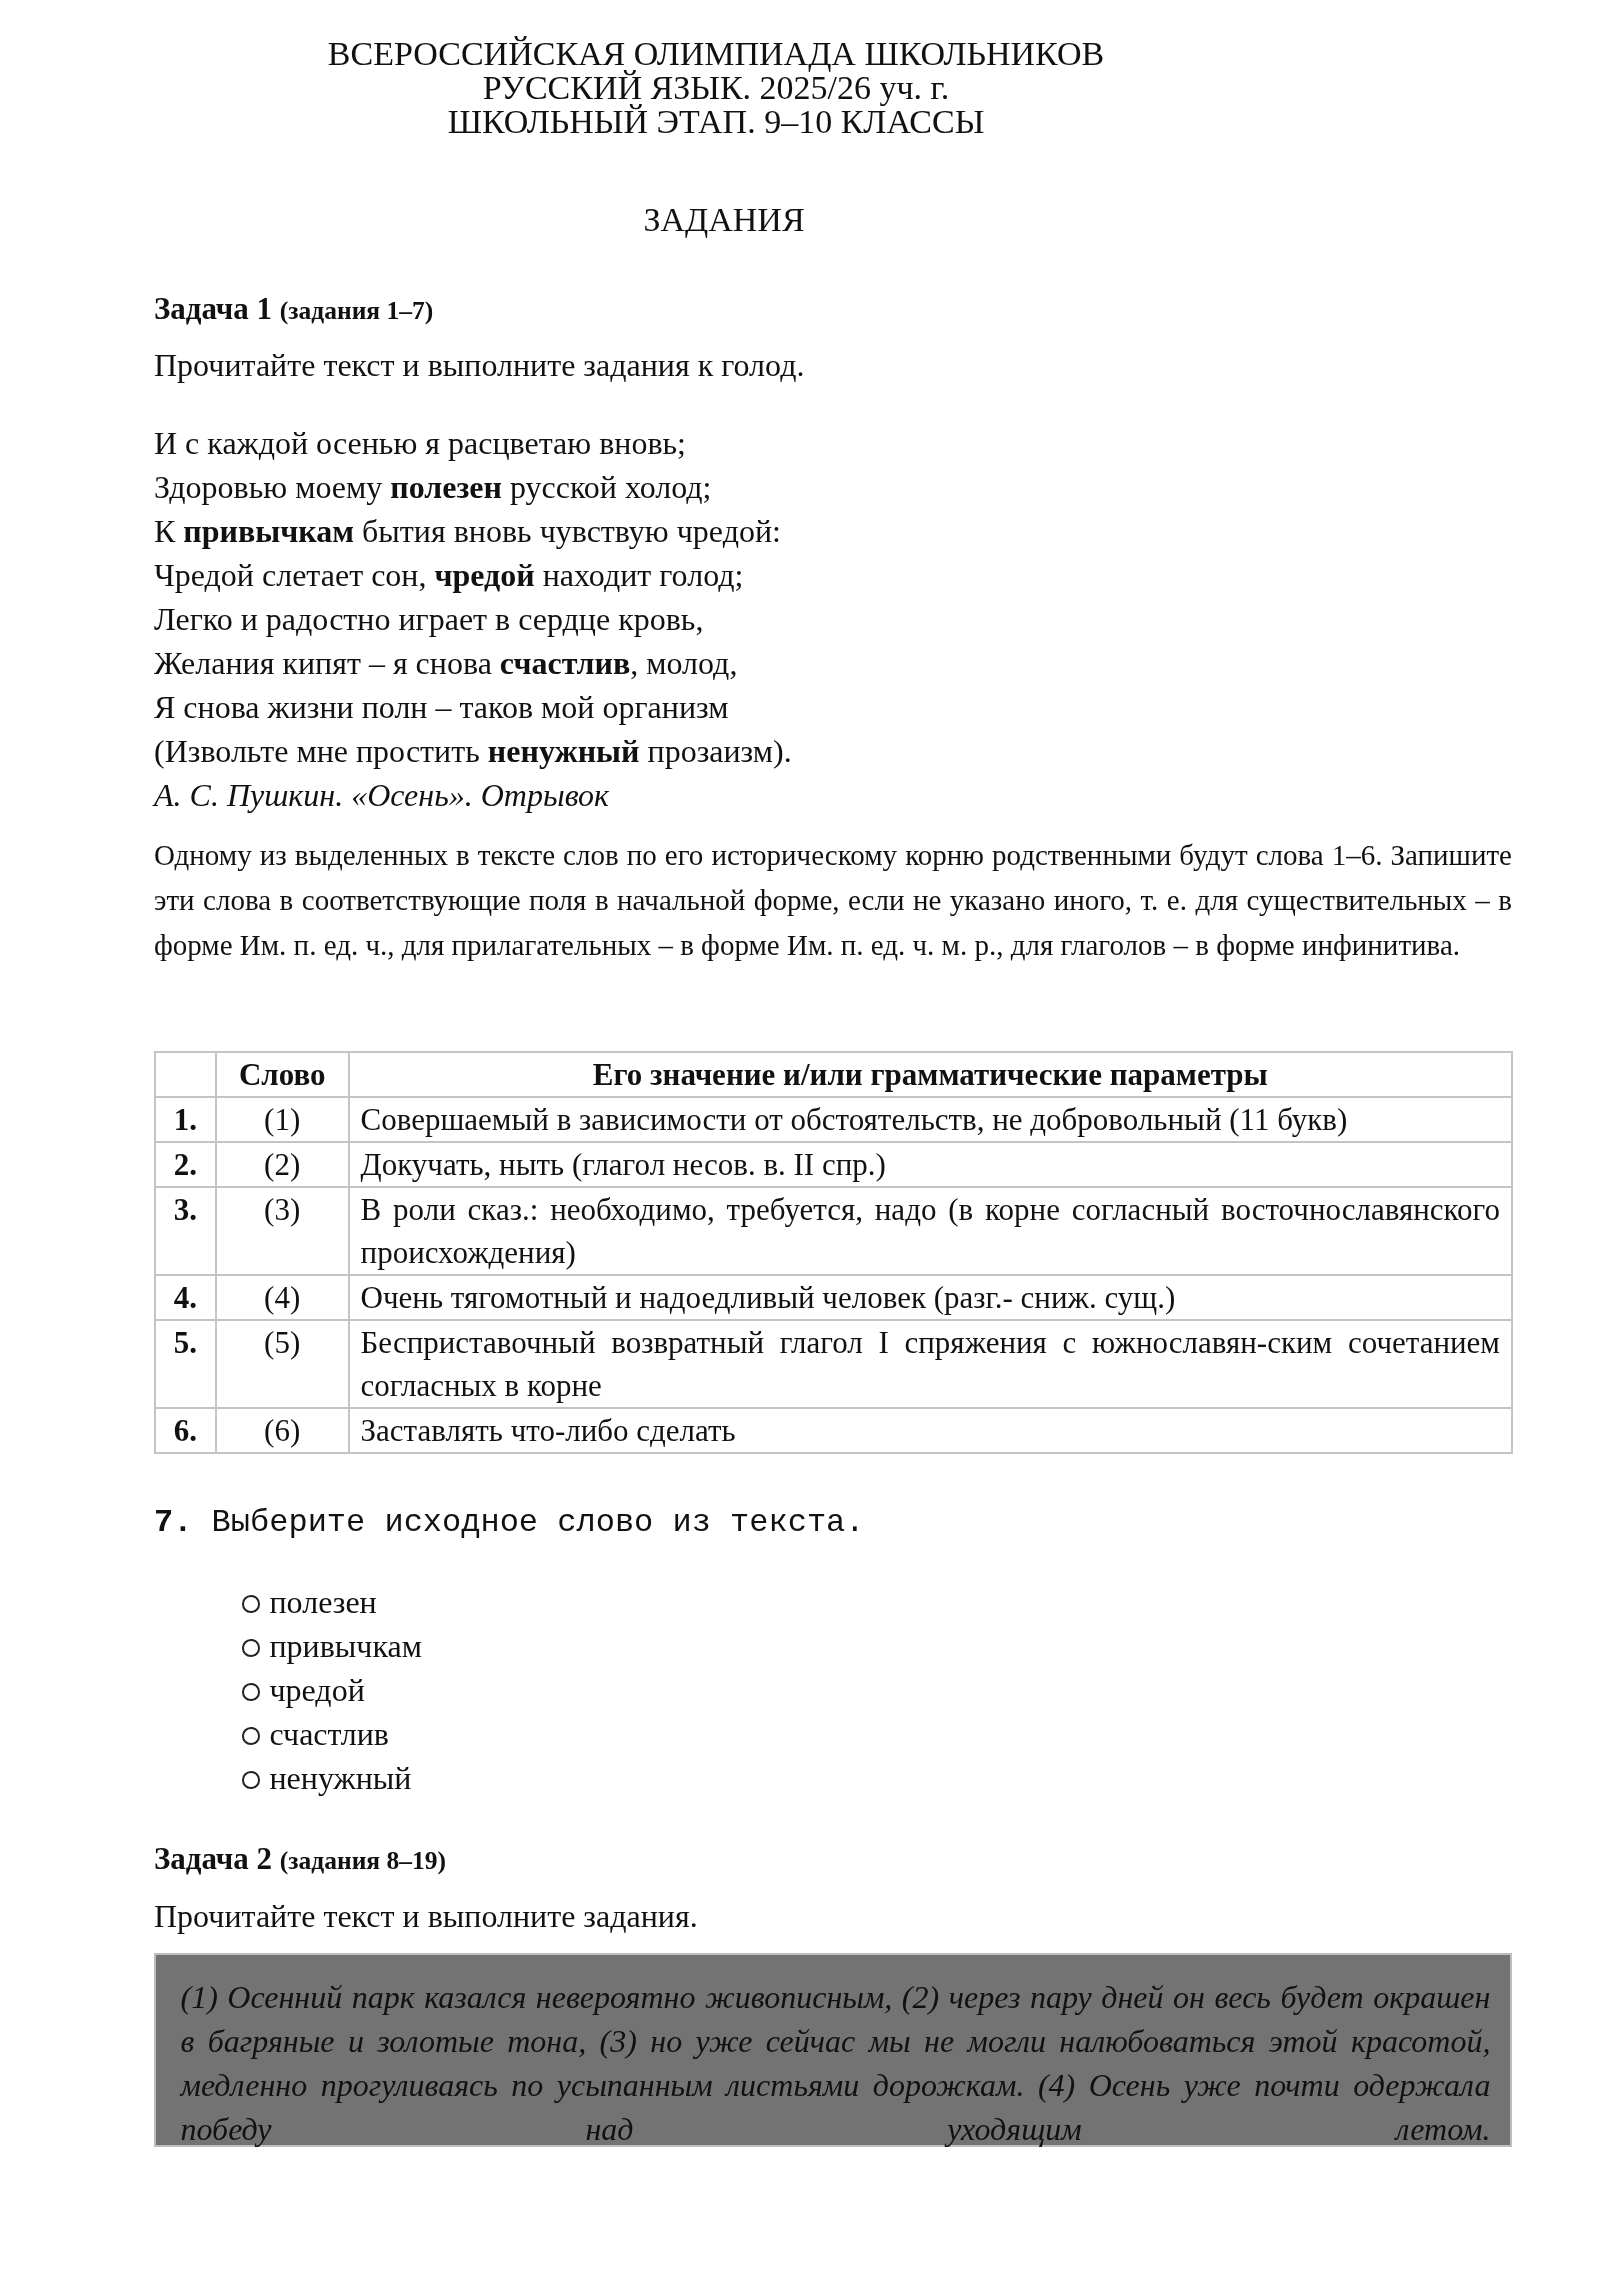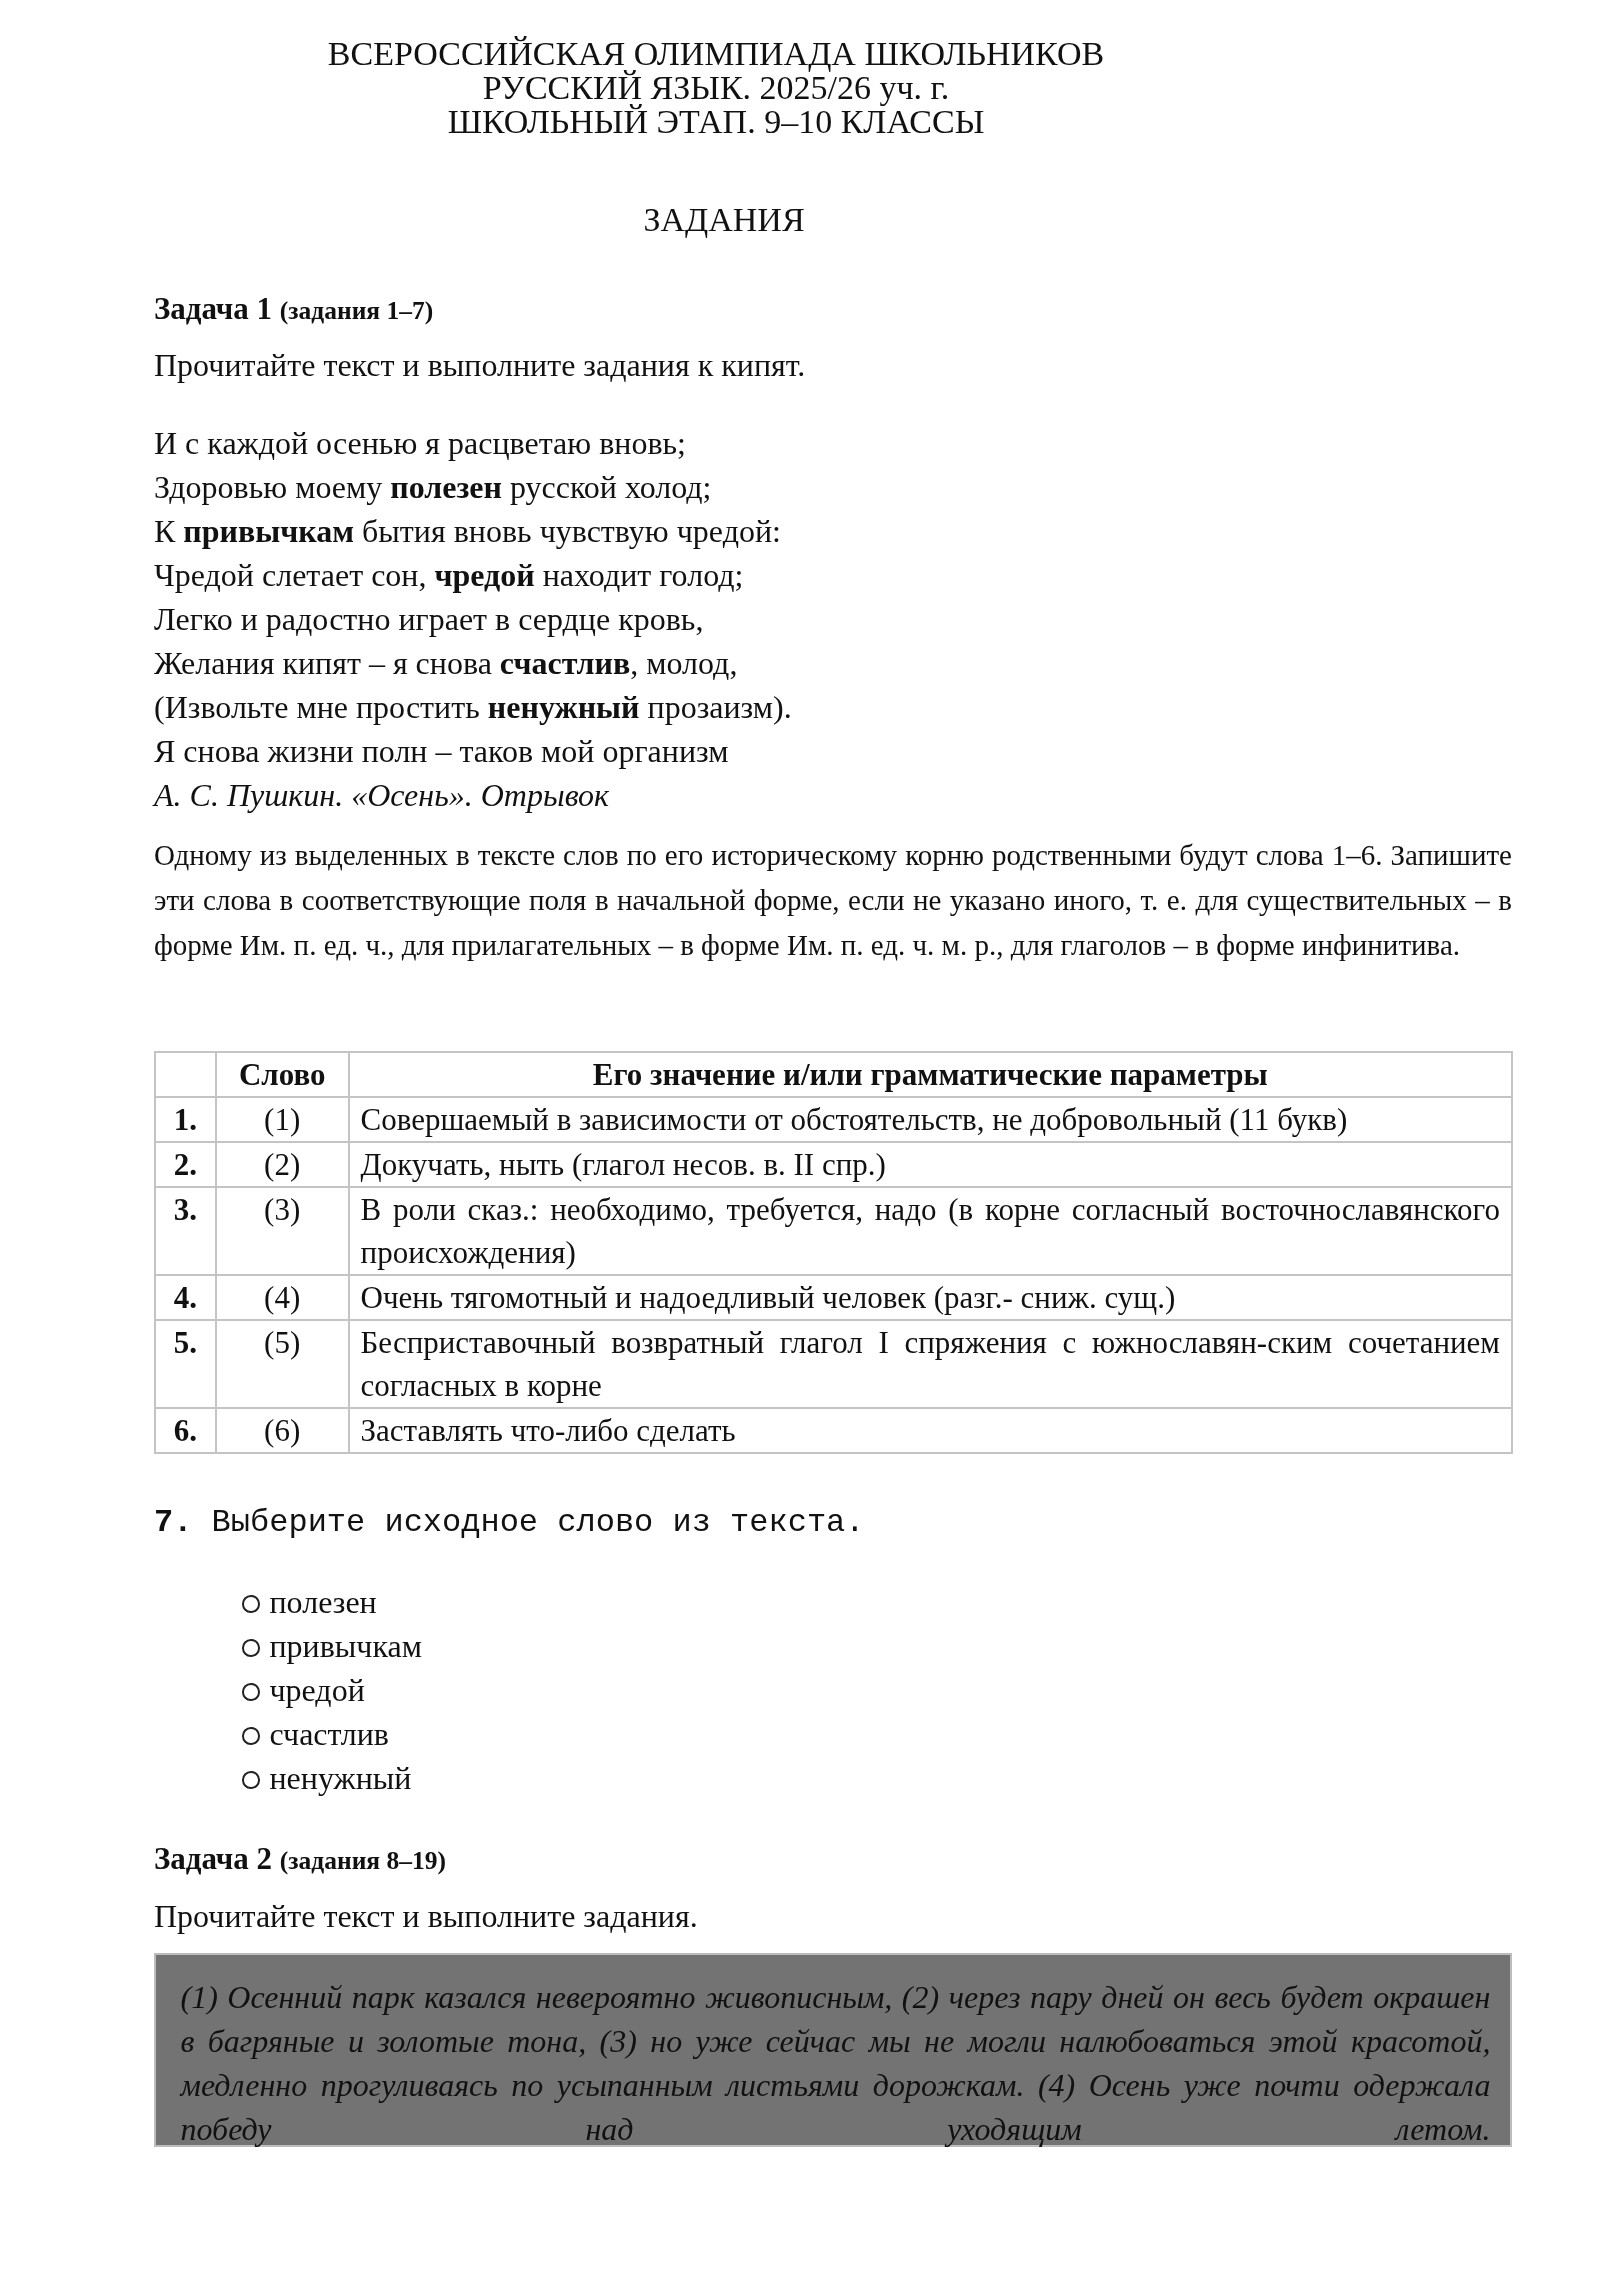--- a/index.html
+++ b/index.html
@@ -51,31 +51,31 @@
     <div>ВСЕРОССИЙСКАЯ ОЛИМПИАДА ШКОЛЬНИКОВ</div>
     <div>РУССКИЙ ЯЗЫК. 2025/26 уч. г.</div>
     <div>ШКОЛЬНЫЙ ЭТАП. 9–10 КЛАССЫ</div>
   </div>
   <div class="zadaniya">ЗАДАНИЯ</div>
 
   <div class="abs task-title" style="top:291px;">
     <span>Задача 1</span>
     <span class="sub">(задания 1–7)</span>
   </div>
-  <div class="abs p" style="top:343px;">Прочитайте текст и выполните задания к кипят.</div>
+  <div class="abs p" style="top:343px;">Прочитайте текст и выполните задания к голод.</div>
 
   <div class="abs poem" style="top:421px;">
     <div class="line"><span>И с каждой осенью я расцветаю вновь;</span><b></b><span></span></div>
     <div class="line"><span>Здоровью моему </span><b>полезен</b><span> русской холод;</span></div>
     <div class="line"><span>К </span><b>привычкам</b><span> бытия вновь чувствую чредой:</span></div>
     <div class="line"><span>Чредой слетает сон, </span><b>чредой</b><span> находит голод;</span></div>
     <div class="line"><span>Легко и радостно играет в сердце кровь,</span><b></b><span></span></div>
     <div class="line"><span>Желания кипят – я снова </span><b>счастлив</b><span>, молод,</span></div>
+    <div class="line"><span>Я снова жизни полн – таков мой организм</span><b></b><span></span></div>
     <div class="line"><span>(Извольте мне простить </span><b>ненужный</b><span> прозаизм).</span></div>
-    <div class="line"><span>Я снова жизни полн – таков мой организм</span><b></b><span></span></div>
     <div class="line author">А. С. Пушкин. «Осень». Отрывок</div>
   </div>
 
   <div class="abs instr" style="top:833px;">Одному из выделенных в тексте слов по его историческому корню родственными будут слова 1–6. Запишите эти слова в соответствующие поля в начальной форме, если не указано иного, т. е. для существительных – в форме Им. п. ед. ч., для прилагательных – в форме Им. п. ед. ч. м. р., для глаголов – в форме инфинитива.</div>
 
   <table class="words">
     <tbody>
         <tr>
       <th></th>
       <th>Слово</th>

